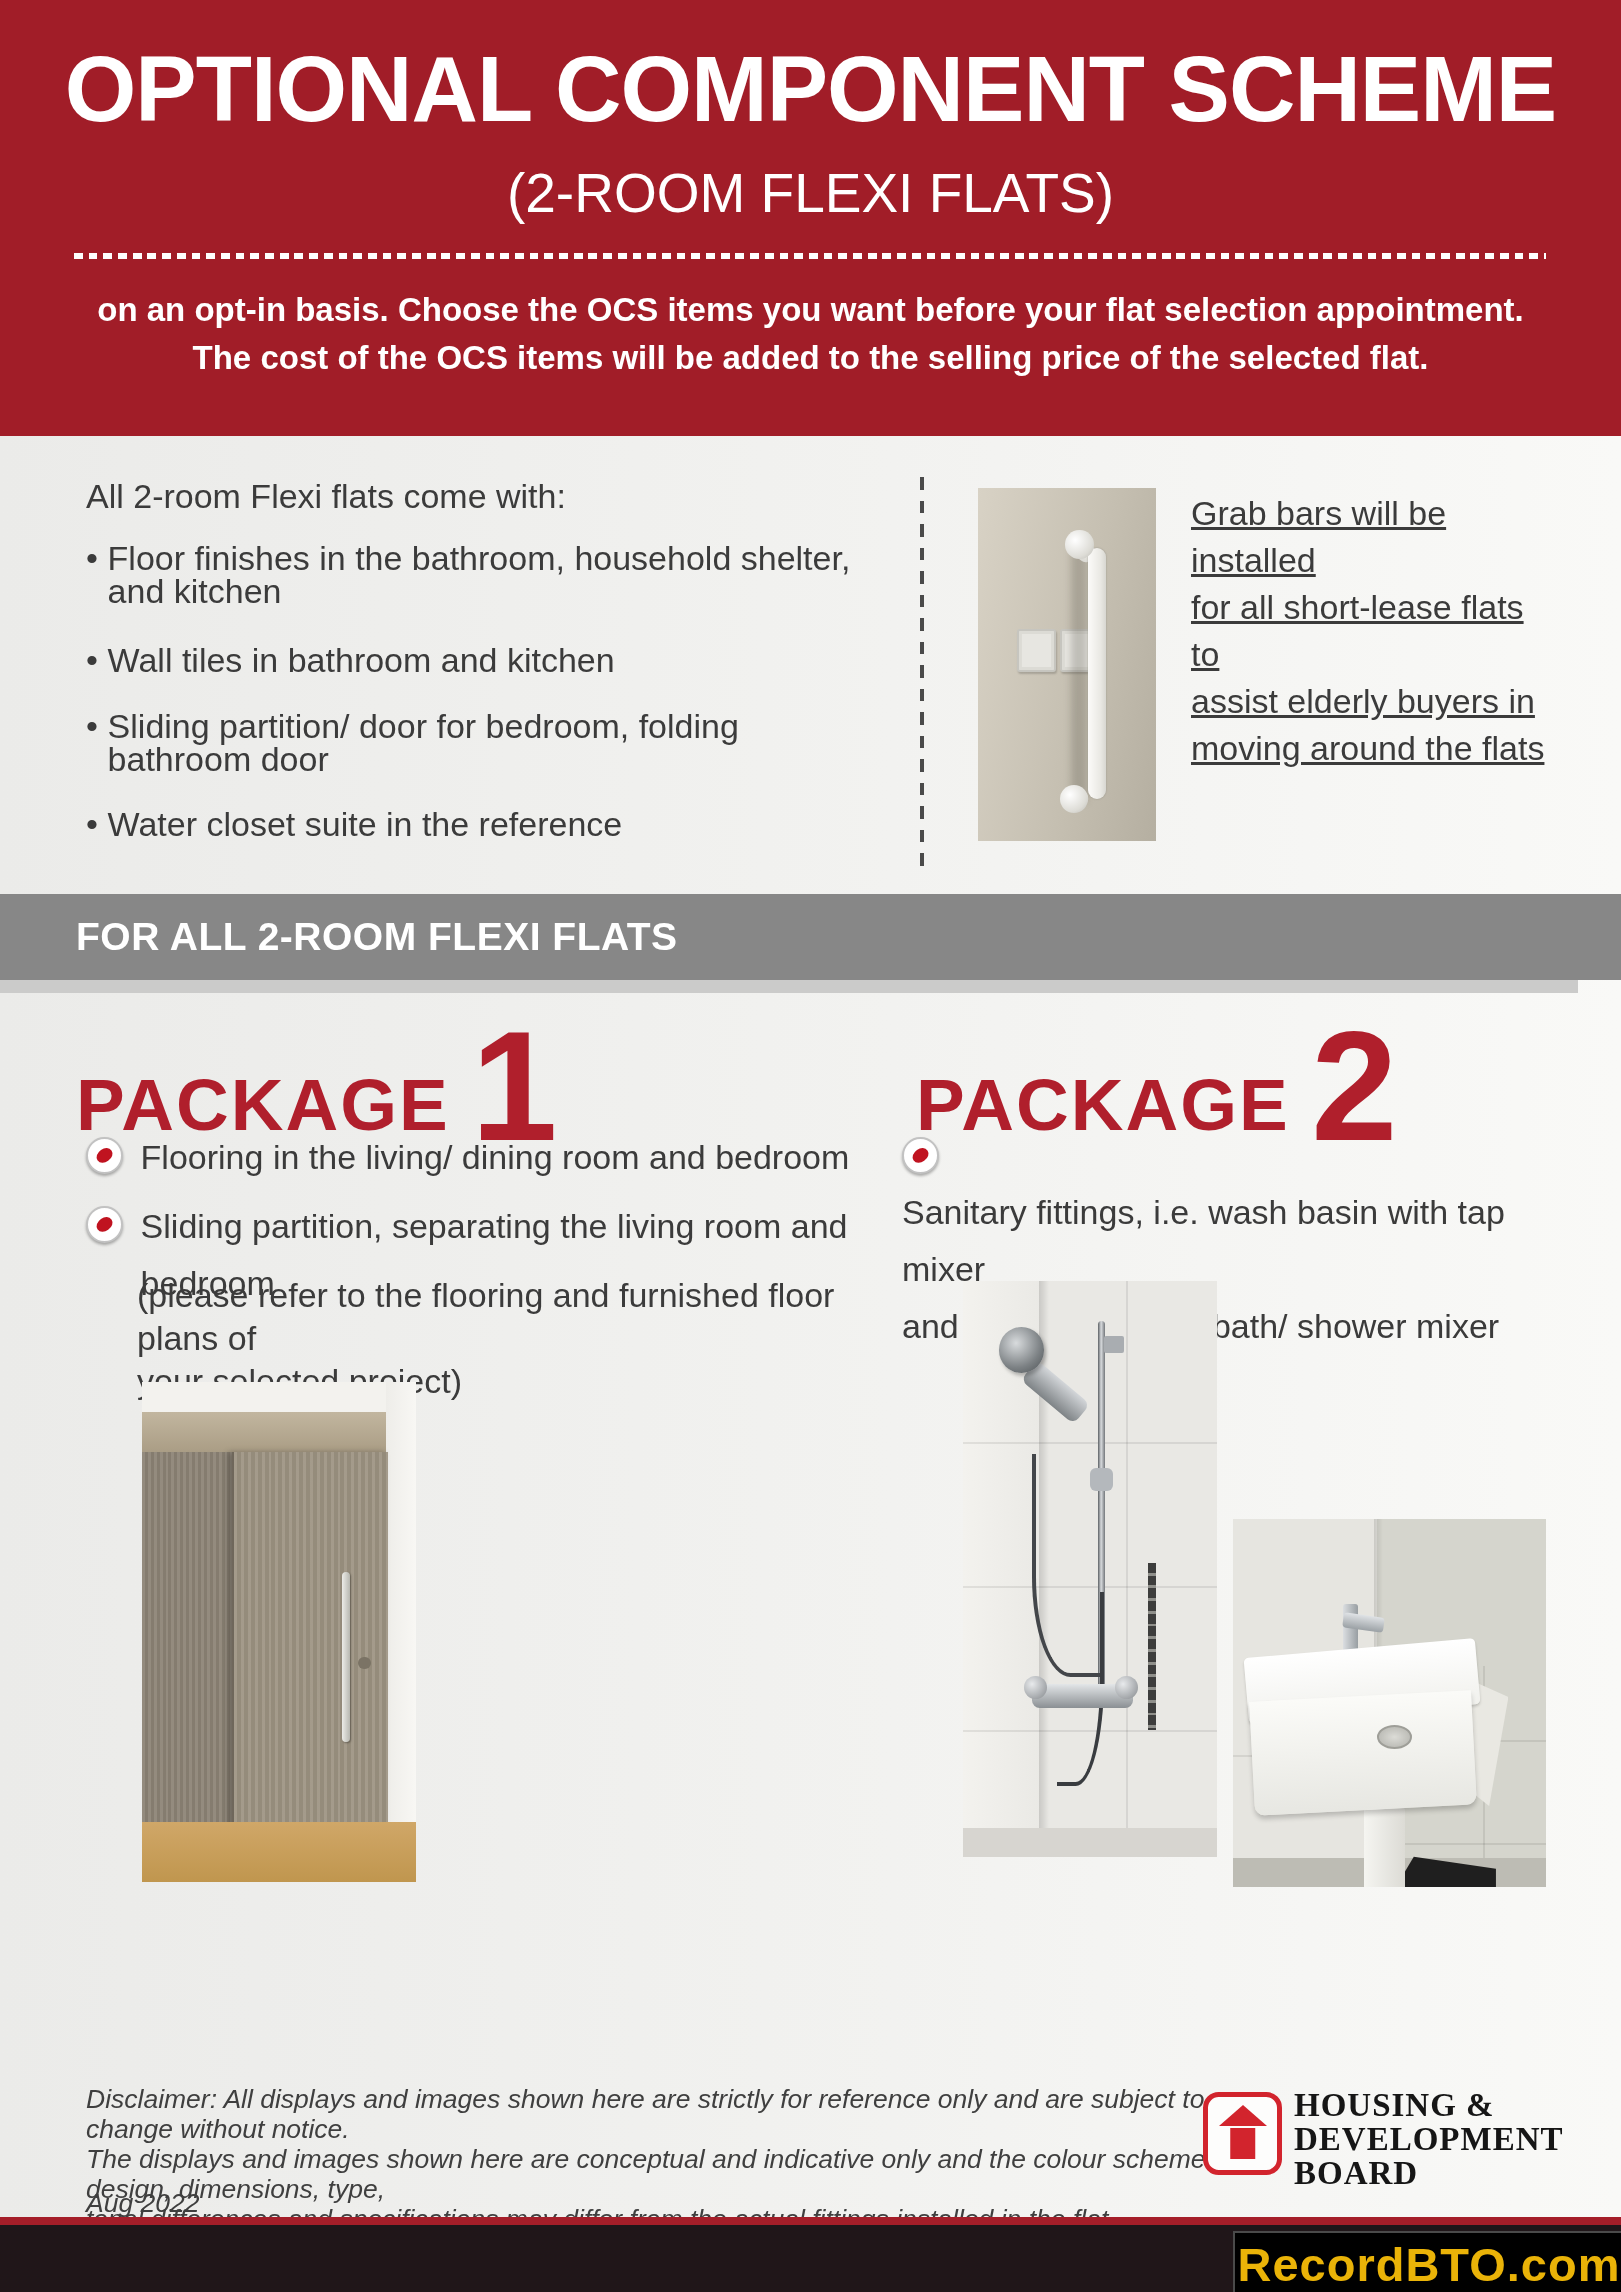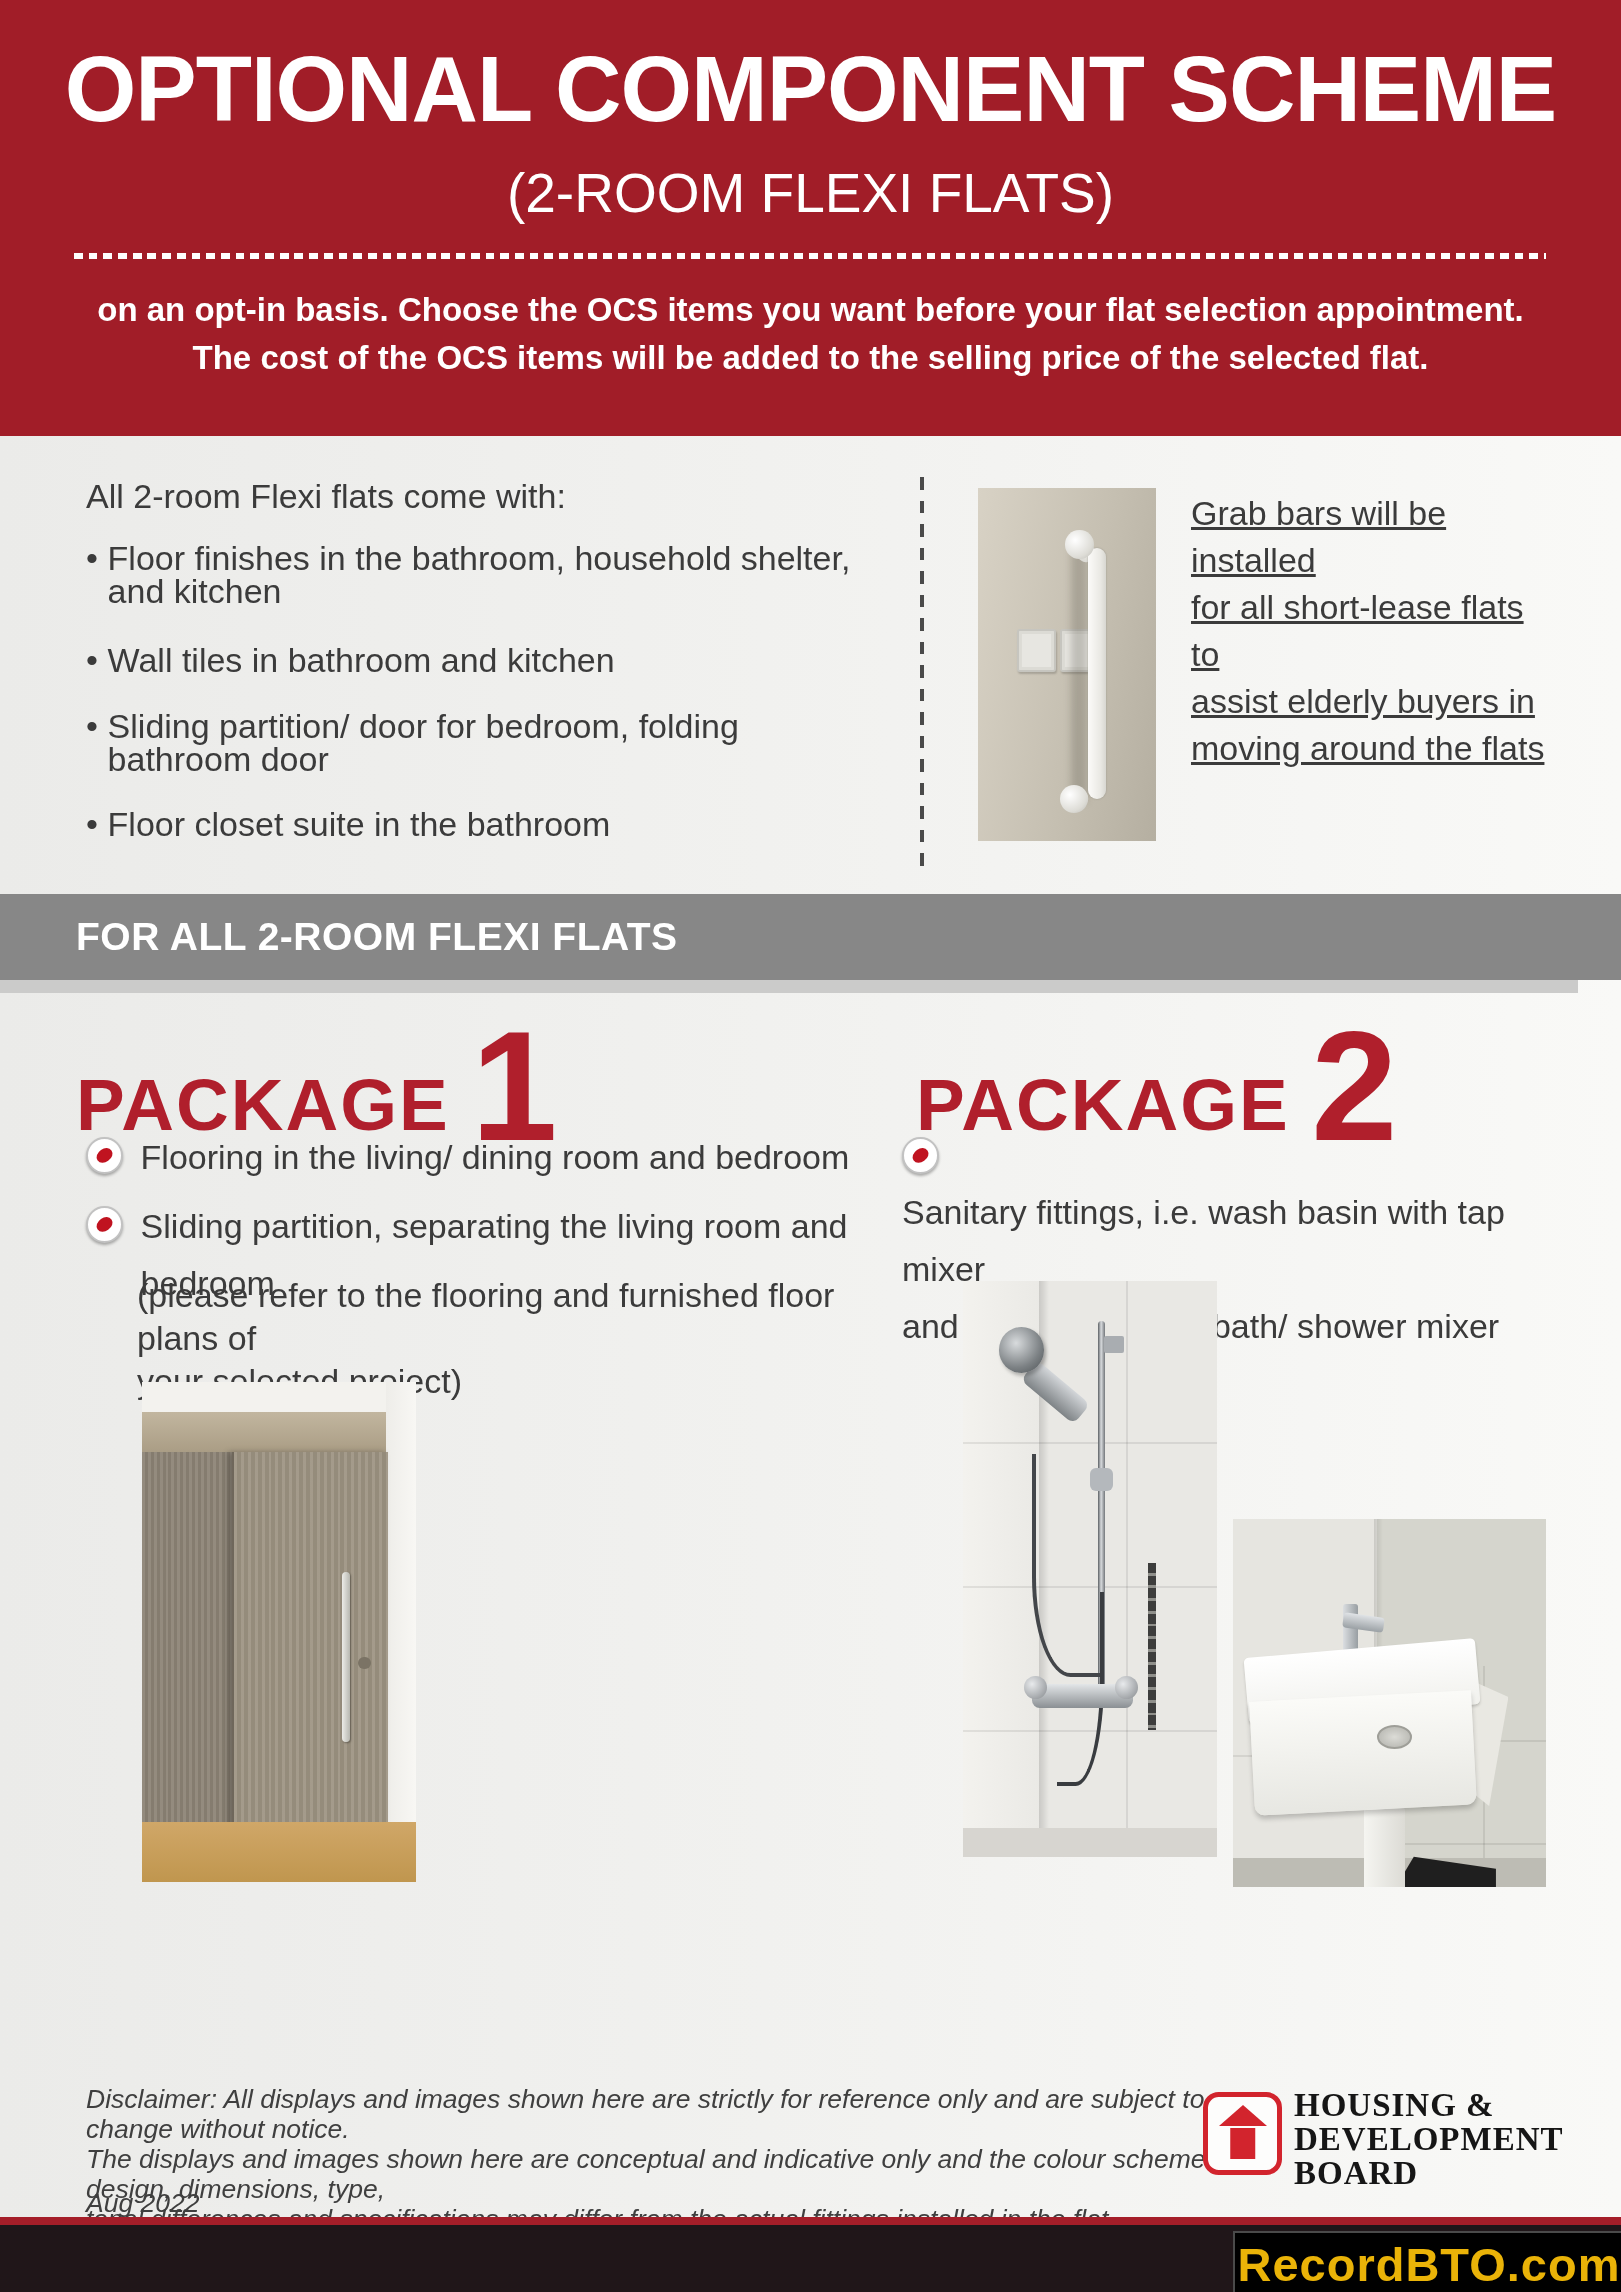--- a/index.html
+++ b/index.html
@@ -176,21 +176,21 @@
       <div>The cost of the OCS items will be added to the selling price of the selected flat.</div>
     </div>
   </div>
 
   <div class="abs inc-head">All 2-room Flexi flats come with:</div>
   <div class="inc-item preline" style="top:542px;">Floor finishes in the bathroom, household shelter,
 and kitchen</div>
   <div class="inc-item preline" style="top:644px;">Wall tiles in bathroom and kitchen</div>
   <div class="inc-item preline" style="top:710px;">Sliding partition/ door for bedroom, folding
 bathroom door</div>
-  <div class="inc-item preline" style="top:808px;">Floor closet suite in the bathroom</div>
+  <div class="inc-item preline" style="top:808px;">Water closet suite in the reference</div>
 
   <div class="abs vdash"></div>
 
   <div class="abs photo-grab">
     <div class="switches">
       <div class="switch"></div>
       <div class="switch"></div>
     </div>
     <div class="gbar-shadow"></div>
     <div class="gelbow ge-top"></div>

